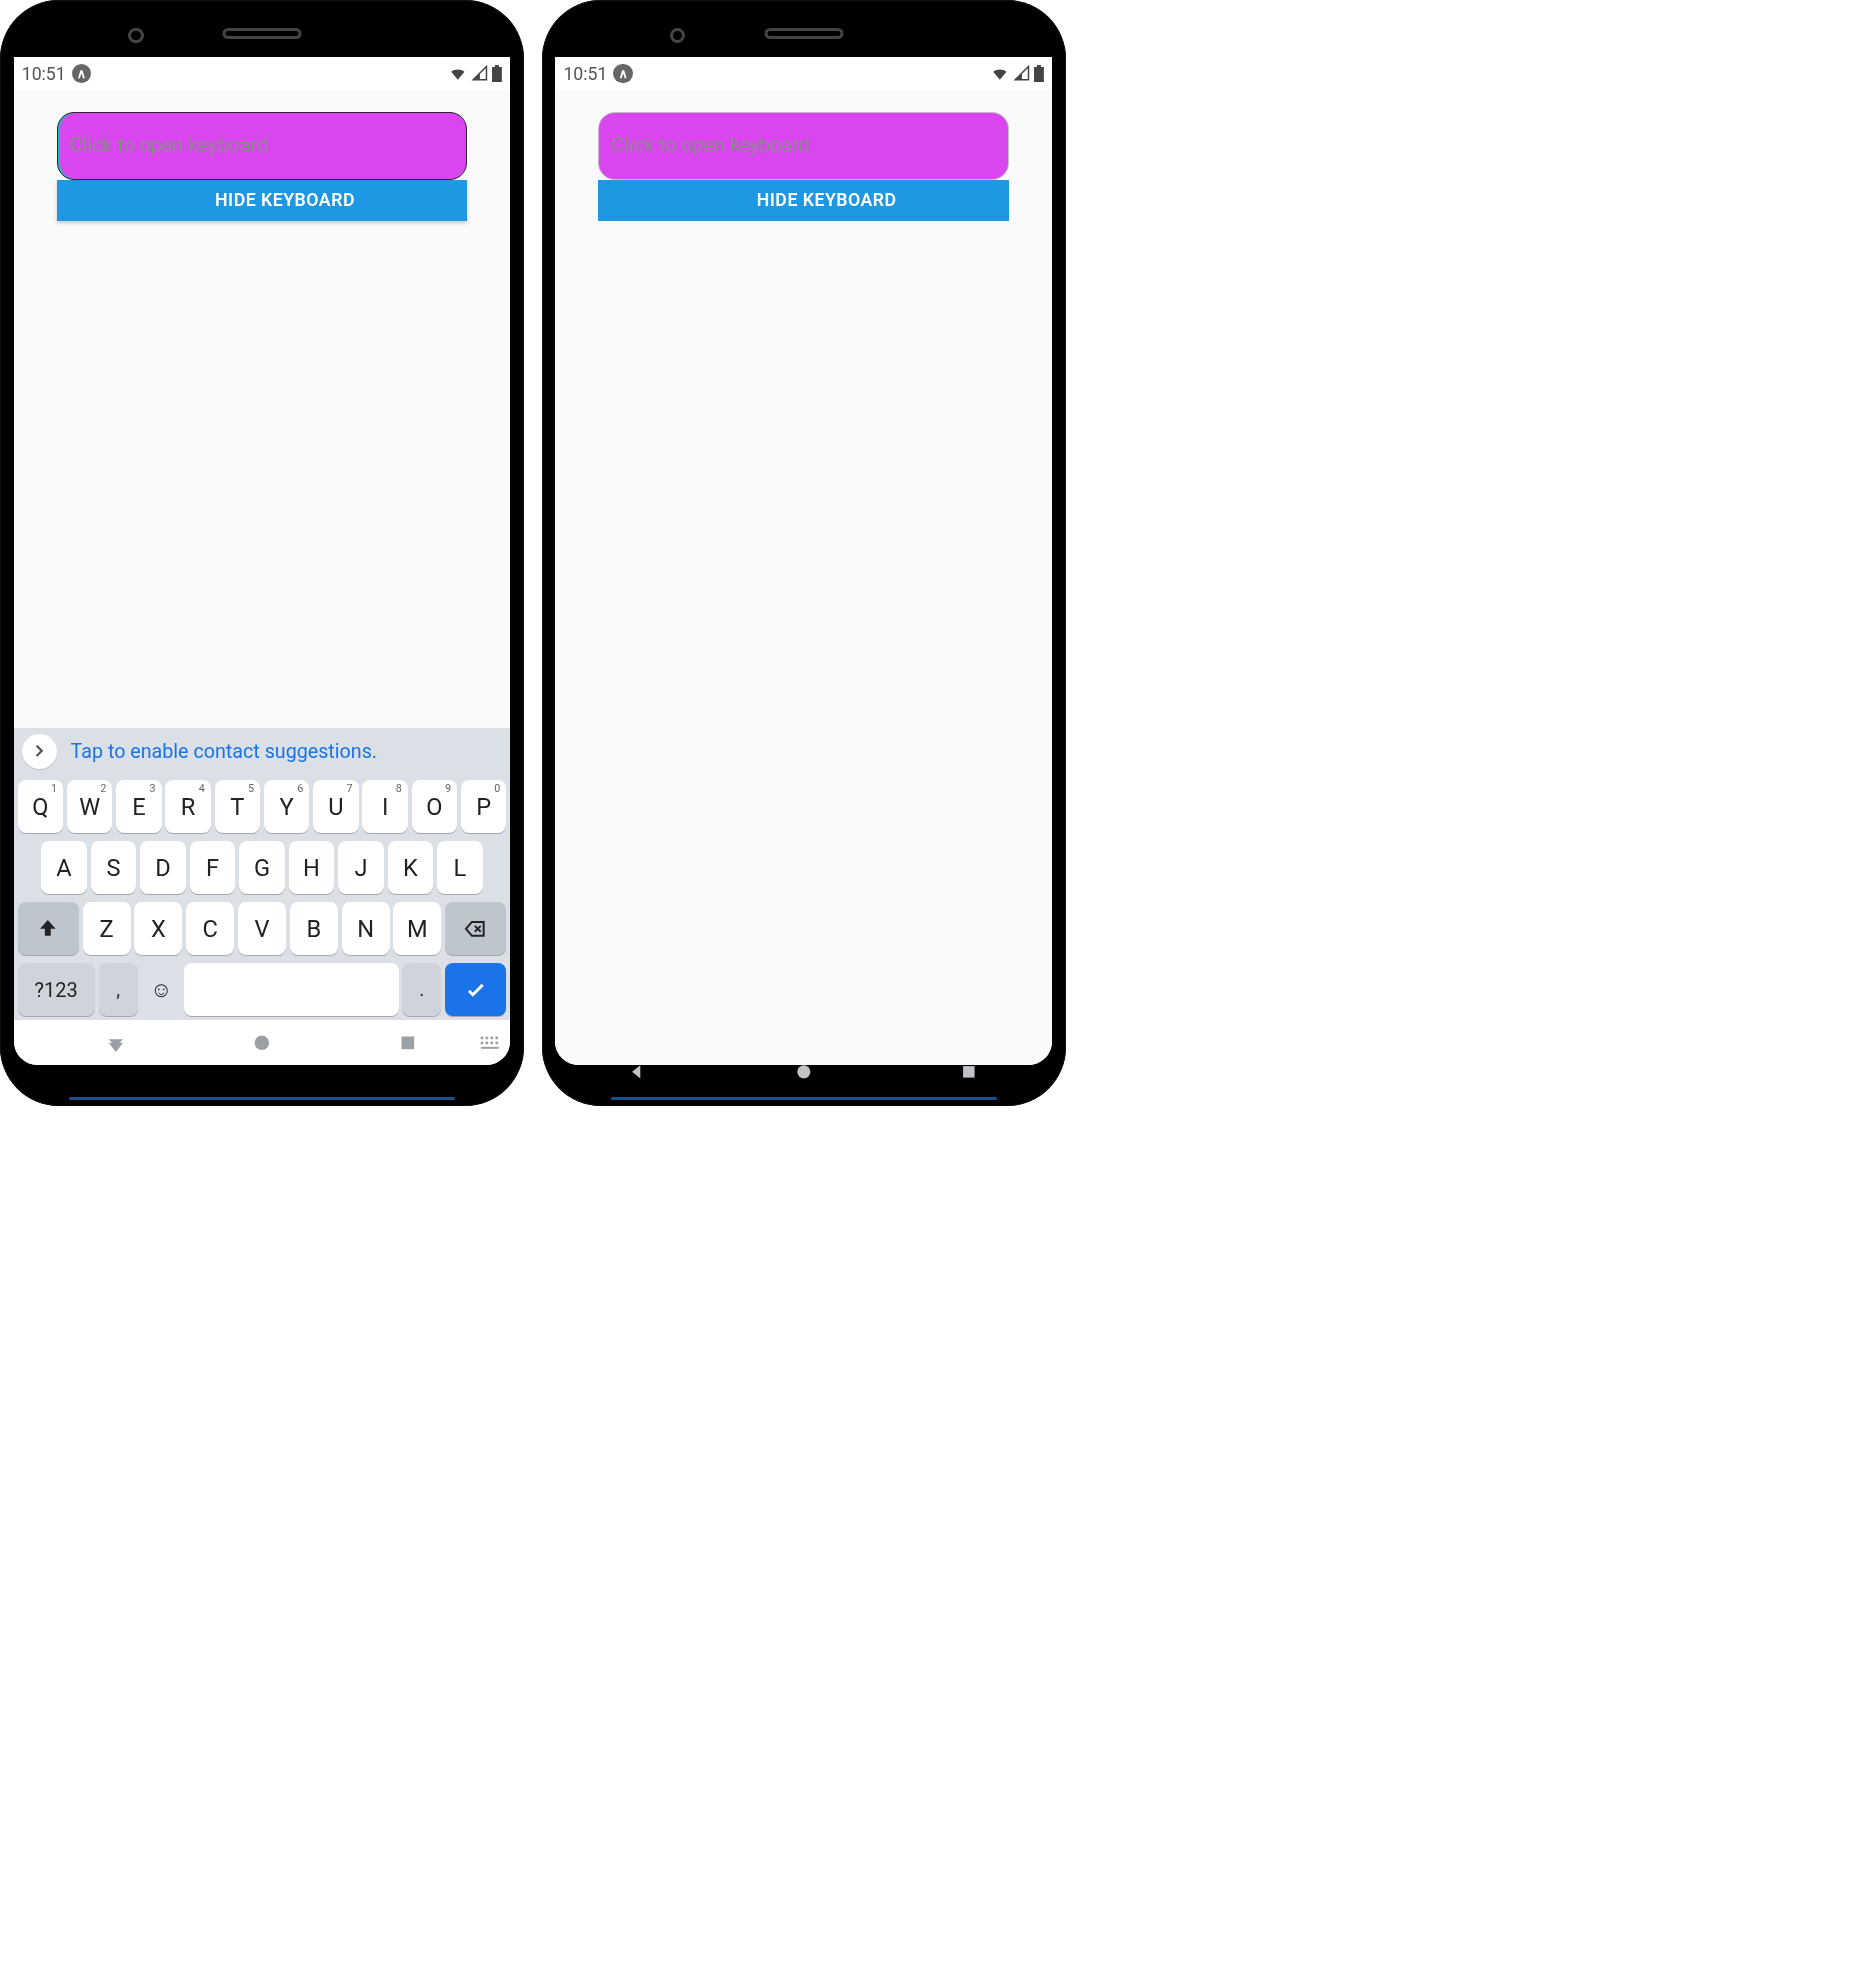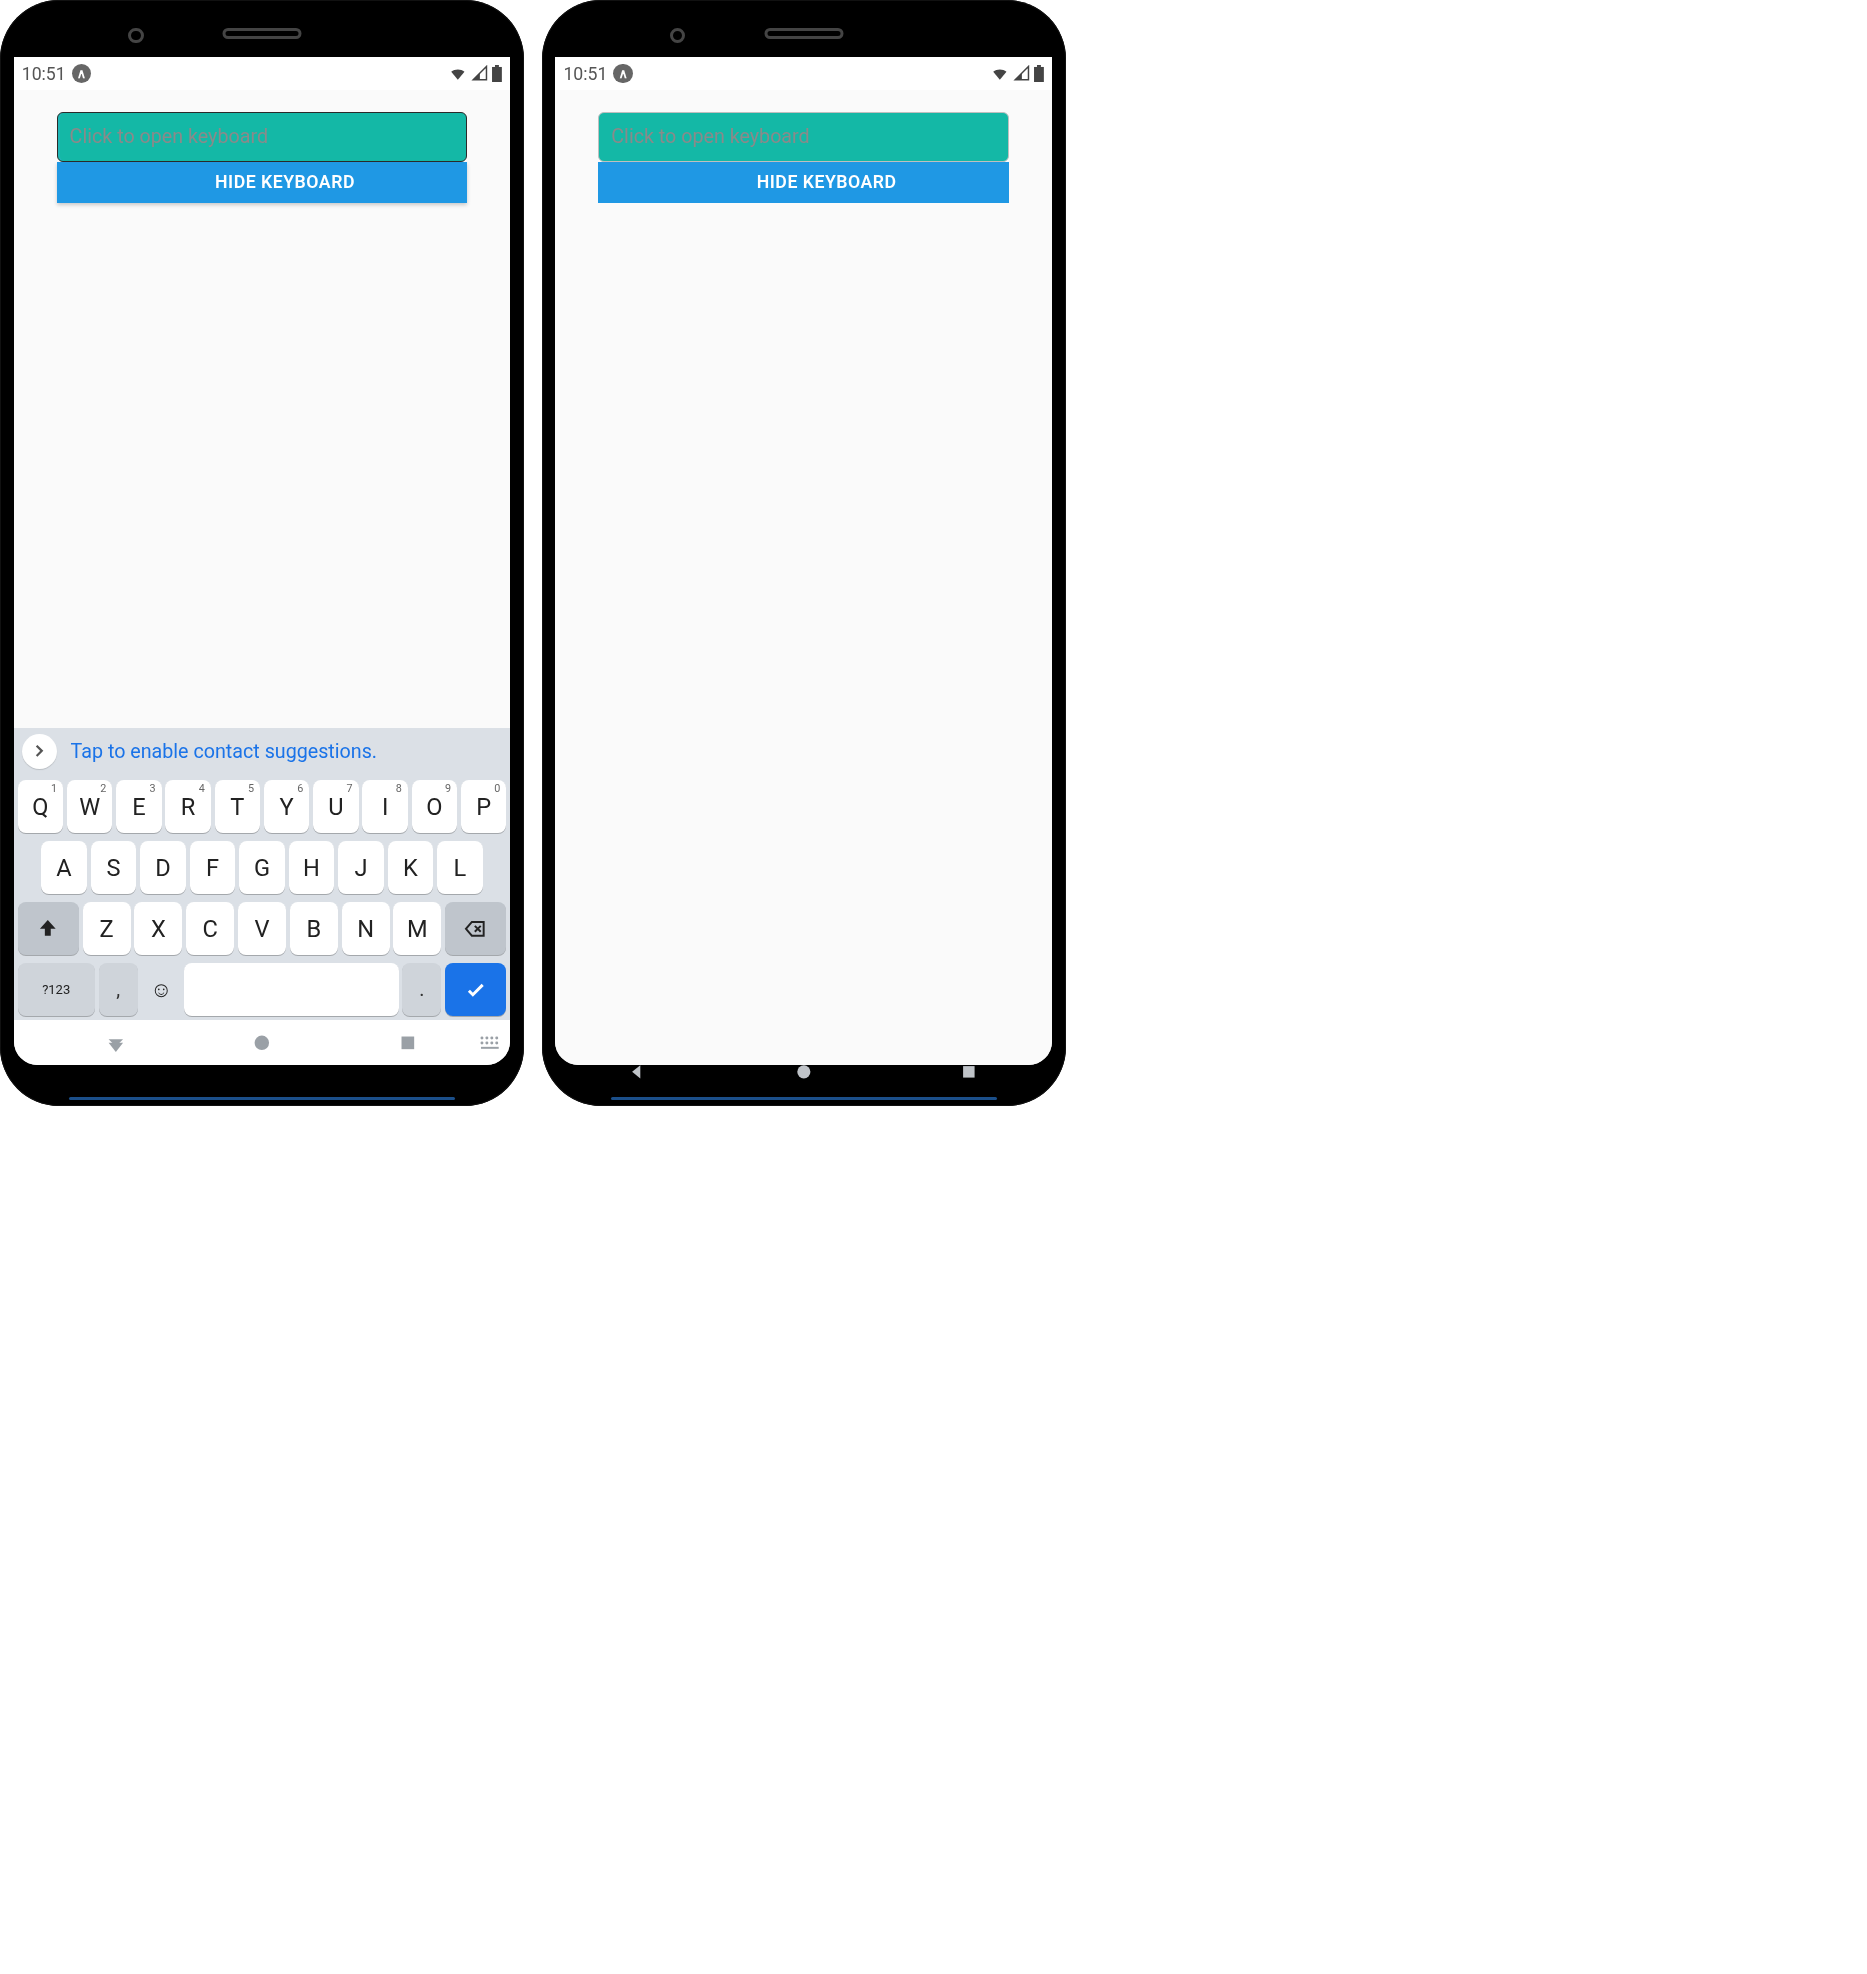--- a/index.html
+++ b/index.html
@@ -22,22 +22,22 @@
   .statusbar {
     height: 33px; display:flex; align-items:center; justify-content:space-between;
     padding: 0 7.9px; background:#fff; color:#555; font-size:17.7px;
   }
   .statusbar .left { display:flex; align-items:center; gap:5.9px; }
   .statusbar .right { display:flex; align-items:center; gap:3.9px; }
   .expo-icon { width:19.7px; height:19.7px; border-radius:50%; background:#666; color:#fff; display:flex; align-items:center; justify-content:center; font-size:12.8px; font-weight:700; }
   
   .appbody { flex:1; display:flex; flex-direction:column; background:#fafafa; padding: 21.7px 43px 0 43px; }
   .textinput {
-    width:100%; height:50px; border:1px solid #2a2a2a; border-radius:6px;
-    background:#14b8a6; color:#333; font-size:19.7px; padding: 0 11.8px;
+    width:100%; height:68px; border:1px solid #2a2a2a; border-radius:17px;
+    background:#d946ef; color:#333; font-size:19.7px; padding: 0 11.8px;
   }
   .textinput::placeholder { color:#8a8a8a; }
   .textinput.focused { box-shadow: inset 2px 0 0 0 #1fb6b6; }
   .hidebtn {
     width:100%; height:41px; background:#1f98e4; color:#fff;
     border:none; font-size:17.7px; font-weight:600; letter-spacing:0.5px;
     display:flex; align-items:center; justify-content:center; cursor:pointer;padding-left:46px;
   }
   .hidebtn.shadow { box-shadow: 0 2px 3.9px rgba(0,0,0,0.2); }
 
@@ -66,21 +66,21 @@
   .key .sup { position:absolute; top:2px; right:5.9px; font-size:10.8px; color:#666; }
   .key.wide { flex: 0 0 61px; }
   .key.fn { background:#bfc5cc; }
   .key.space { flex: 1 1 auto; }
   .key.enter { background:#1a73e8; color:#fff; flex:0 0 61px; }
   .key.shift svg, .key.bksp svg, .key.enter svg { width:23.6px; height:23.6px; }
   .key.emoji { font-size:21.7px; }
   .key.comma, .key.period { font-size:19.7px; color:#333; background:#cfd4da; }
   .bottomrow { display:flex; gap:3.9px; }
   .bottomrow .key { height:53px; }
-  .bottomrow .key.sym { flex:0 0 77px; background:#cfd4da; font-size:13px; }
+  .bottomrow .key.sym { flex:0 0 77px; background:#cfd4da; font-size:20px; }
   .bottomrow .key.comma { flex:0 0 39px; }
   .bottomrow .key.emoji { flex:0 0 39px; background:transparent; box-shadow:none; }
   .bottomrow .key.period { flex:0 0 39px; }
 
   
   .navbar { height:45px; background:#fff; display:flex; align-items:center; justify-content:space-around; padding:0 29.6px; }
   .navbar .navicon { color:#9aa0a6; display:flex; align-items:center; justify-content:center; }
 
   
   .navdark { position:absolute; left:13.8px; right:13.8px; bottom:9.9px; height:45px;

